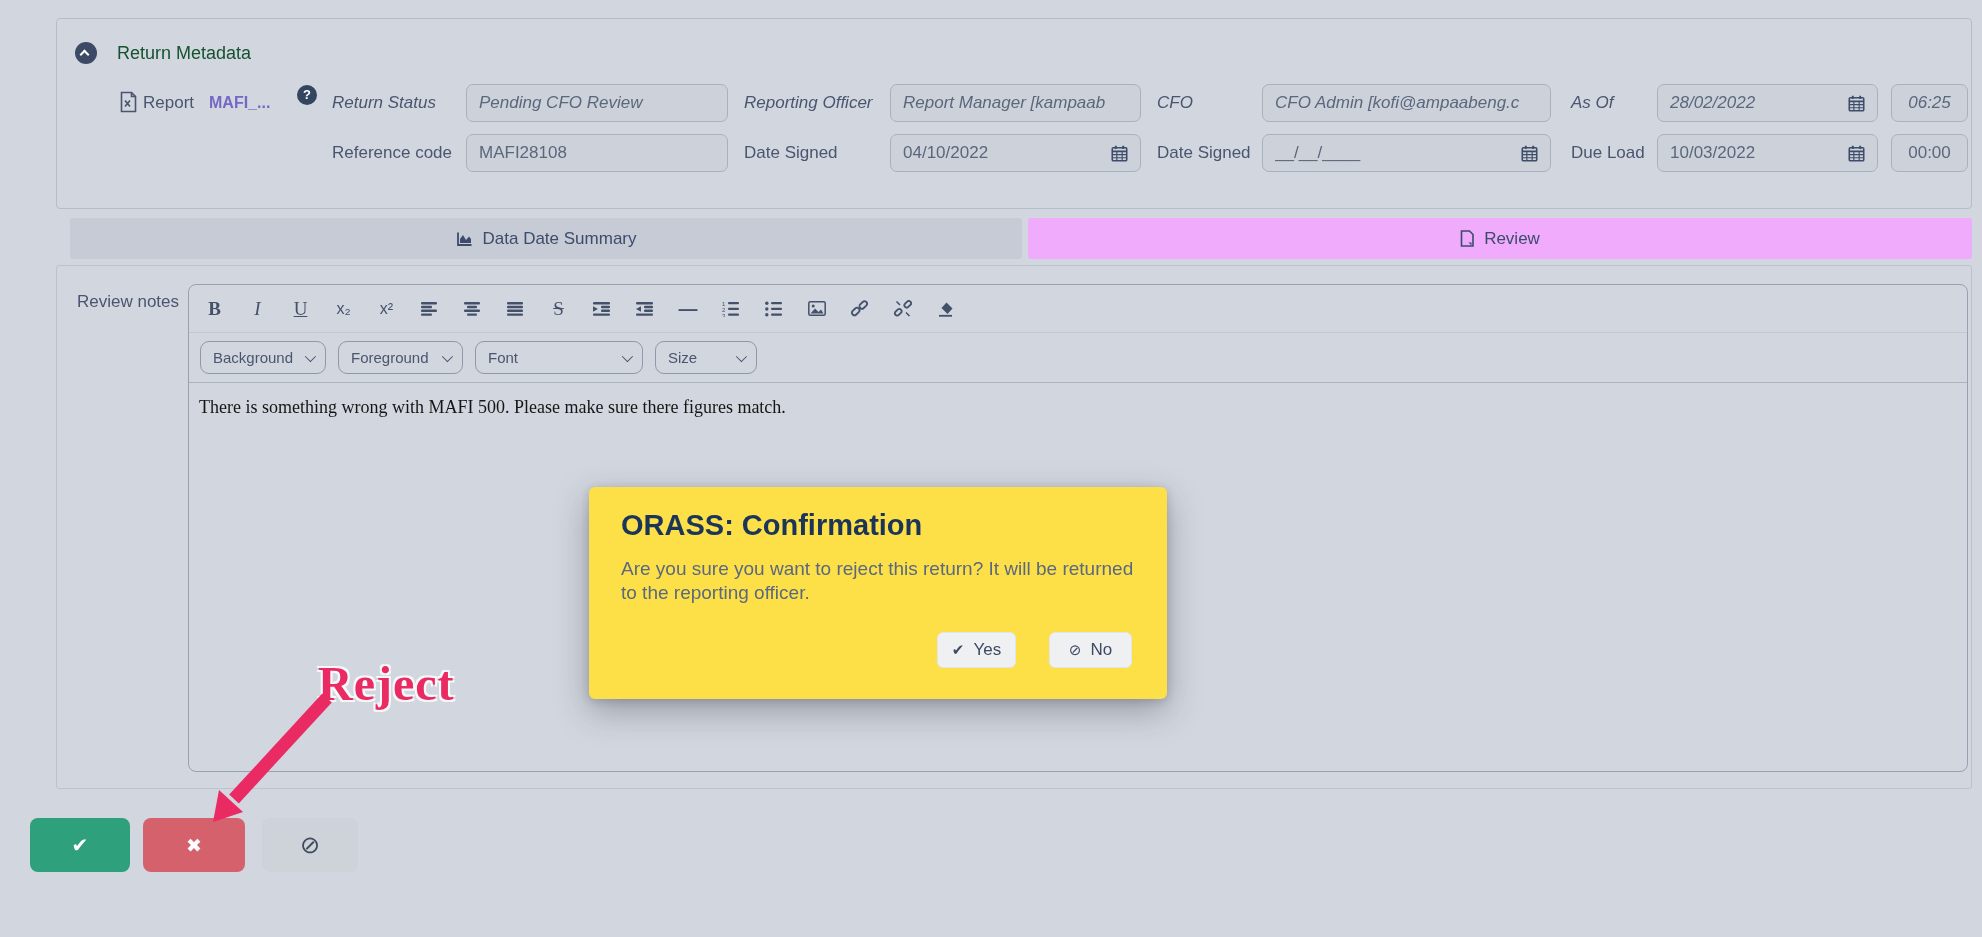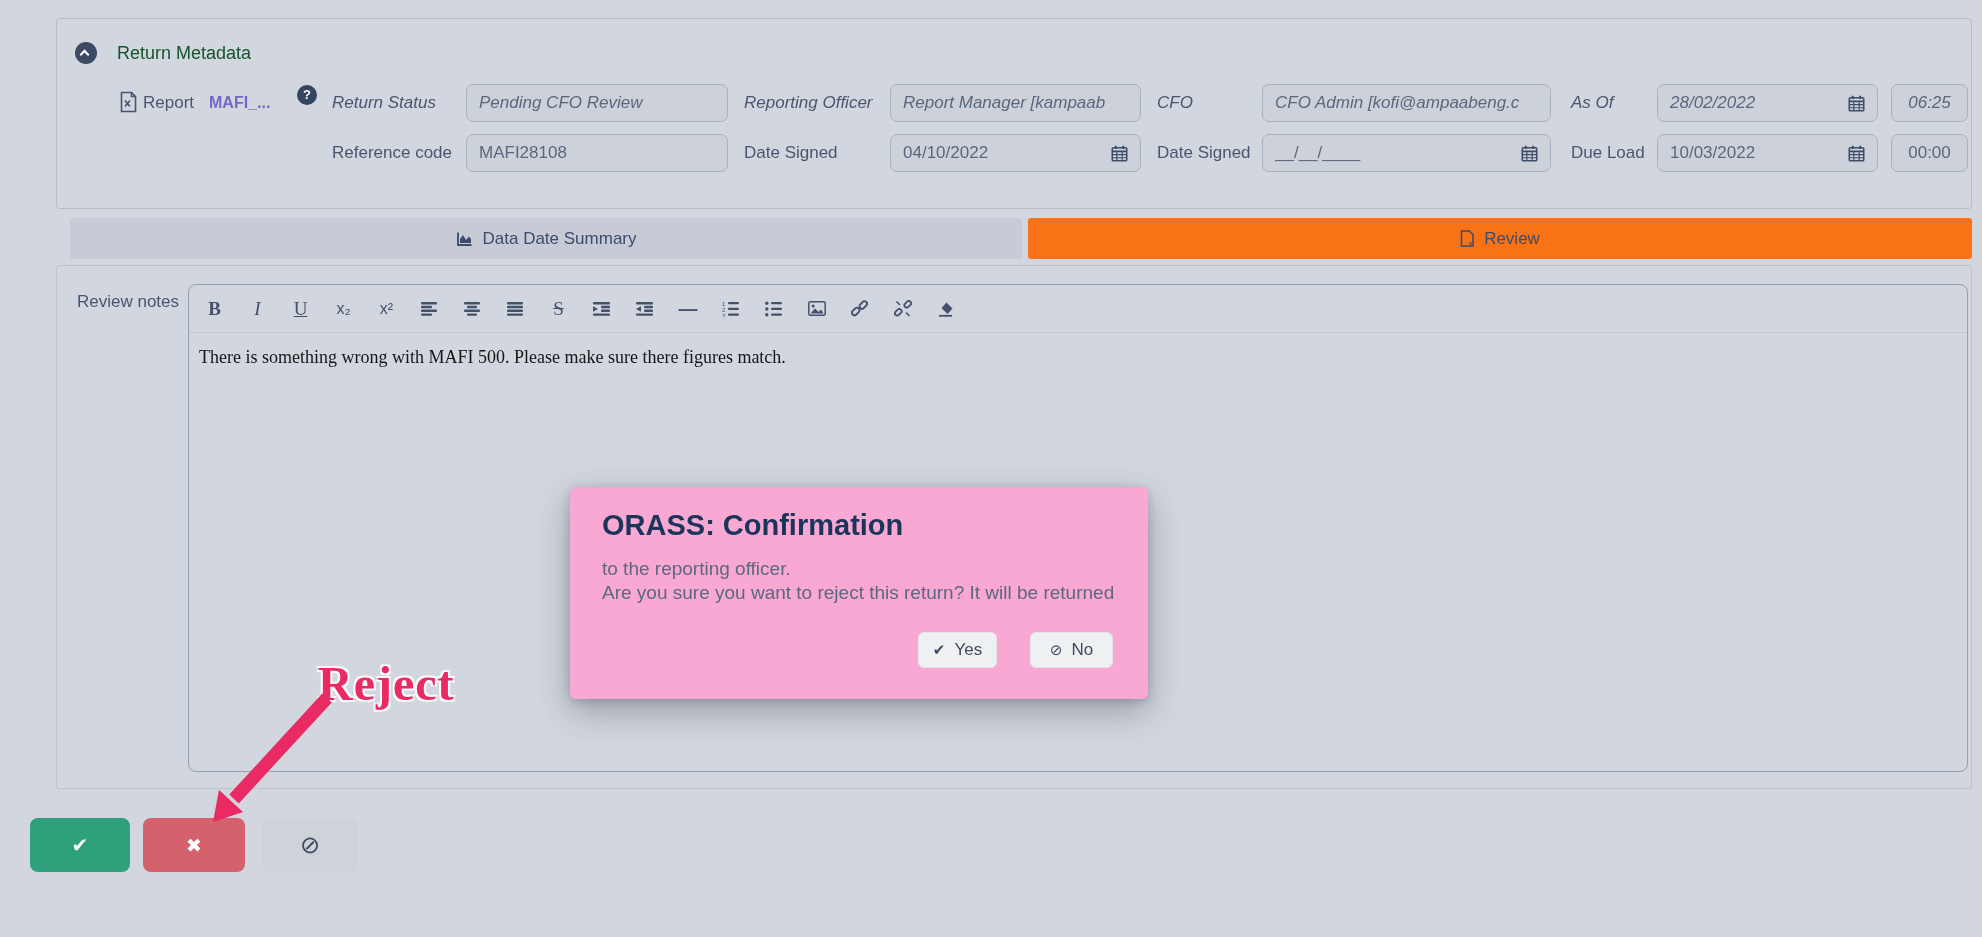--- a/index.html
+++ b/index.html
@@ -36,21 +36,21 @@
   .help-ic { left:240px; top:66px; width:20px; height:20px; border-radius:50%;
     background:#344562; color:#fff; font-size:13px; font-weight:bold;
     text-align:center; line-height:20px; cursor:pointer; }
 
   
   .tabbar { left:70px; top:218px; width:1902px; height:41px; }
   .tab { position:absolute; top:0; height:41px; display:flex; align-items:center;
     justify-content:center; gap:10px; font-size:17px; color:#3b4c6c;
     border-radius:3px; cursor:pointer; }
   .tab-summary { left:0; width:952px; background:#c6cbd5; }
-  .tab-review  { left:958px; width:944px; background:#f97316; }
+  .tab-review  { left:958px; width:944px; background:#f0abfc; }
 
   
   .panel2 { left:56px; top:265px; width:1916px; height:524px;
     border:1px solid #bdc3ce; border-radius:3px; }
   .review-label { left:20px; top:26px; font-size:17px; color:#4a5670; }
   .editor { left:131px; top:18px; width:1780px; height:488px;
     border:1px solid #97a1b1; border-radius:8px; }
   .tb-row1 { display:flex; align-items:center; height:48px; padding:0 16px; gap:24px;
     border-bottom:1px solid #c3c9d3; color:#44516b; }
   .tb-btn { min-width:19px; text-align:center; font-size:19px; color:#44516b; cursor:pointer;
@@ -67,21 +67,21 @@
   .dd .dd-label { flex:1 1 auto; }
   .dd .dd-chev { width:8px; height:8px; border-right:1.8px solid #4a5670;
     border-bottom:1.8px solid #4a5670; transform:rotate(45deg) translateY(-2px);
     flex:0 0 auto; margin-left:8px; }
   .dd-background { width:126px; } .dd-foreground { width:125px; }
   .dd-font { width:168px; } .dd-size { width:102px; }
   .editor-content { padding:14px 10px; font-family:"Liberation Serif", serif;
     font-size:18px; color:#161616; }
 
   
-  .modal { left:570px; top:487px; width:578px; height:212px; background:#f9a8d4;
+  .modal { left:589px; top:487px; width:578px; height:212px; background:#fde047;
     border-radius:6px; box-shadow:0 12px 34px rgba(40,45,60,.35), 0 2px 8px rgba(40,45,60,.2); }
   .modal-title { position:absolute; left:32px; top:22px; font-size:29px; font-weight:bold; color:#1b3459; }
   .modal-body { position:absolute; left:32px; top:70px; width:520px; font-size:19px;
     line-height:24px; color:#5a6880; }
   .modal-body span { display:block; }
   .modal-btn { position:absolute; top:145px; height:36px; background:#eff0f2;
     border:1px solid #e4e5e9; border-radius:6px; display:flex; align-items:center;
     justify-content:center; gap:9px; font-size:17px; color:#3e4a63; cursor:pointer; }
   .modal-btn .mico { font-size:15px; color:#3e4a63; }
   .btn-yes { left:348px; width:79px; }
@@ -318,30 +318,48 @@
         </svg>
       </span>
       <span class="tb-btn">
         <svg class="ic" width="17" height="16" viewBox="0 0 17 16">
           <path d="M9.5 1.5l6 6-5 5.5-6-6z" fill="#44516b"></path>
           <path d="M2 14.8h13" stroke="#44516b" stroke-width="1.8"></path>
         </svg>
       </span>
     </div>
 
+    <div class="tb-row2">
+      <div class="dd dd-background">
+        <span class="dd-label">Background</span>
+        <span class="dd-chev"></span>
+      </div>
+      <div class="dd dd-foreground">
+        <span class="dd-label">Foreground</span>
+        <span class="dd-chev"></span>
+      </div>
+      <div class="dd dd-font">
+        <span class="dd-label">Font</span>
+        <span class="dd-chev"></span>
+      </div>
+      <div class="dd dd-size">
+        <span class="dd-label">Size</span>
+        <span class="dd-chev"></span>
+      </div>
+    </div>
 
     <div class="editor-content">There is something wrong with MAFI 500. Please make sure there figures match.</div>
   </div>
 </div>
 
 <div class="abs modal">
   <div class="modal-title">ORASS: Confirmation</div>
   <div class="modal-body">
+    <span>Are you sure you want to reject this return? It will be returned</span>
     <span>to the reporting officer.</span>
-    <span>Are you sure you want to reject this return? It will be returned</span>
   </div>
   <div class="modal-btn btn-yes">
     <span class="mico">✔</span>
     <span>Yes</span>
   </div>
   <div class="modal-btn btn-no">
     <span class="mico">⊘</span>
     <span>No</span>
   </div>
 </div>

